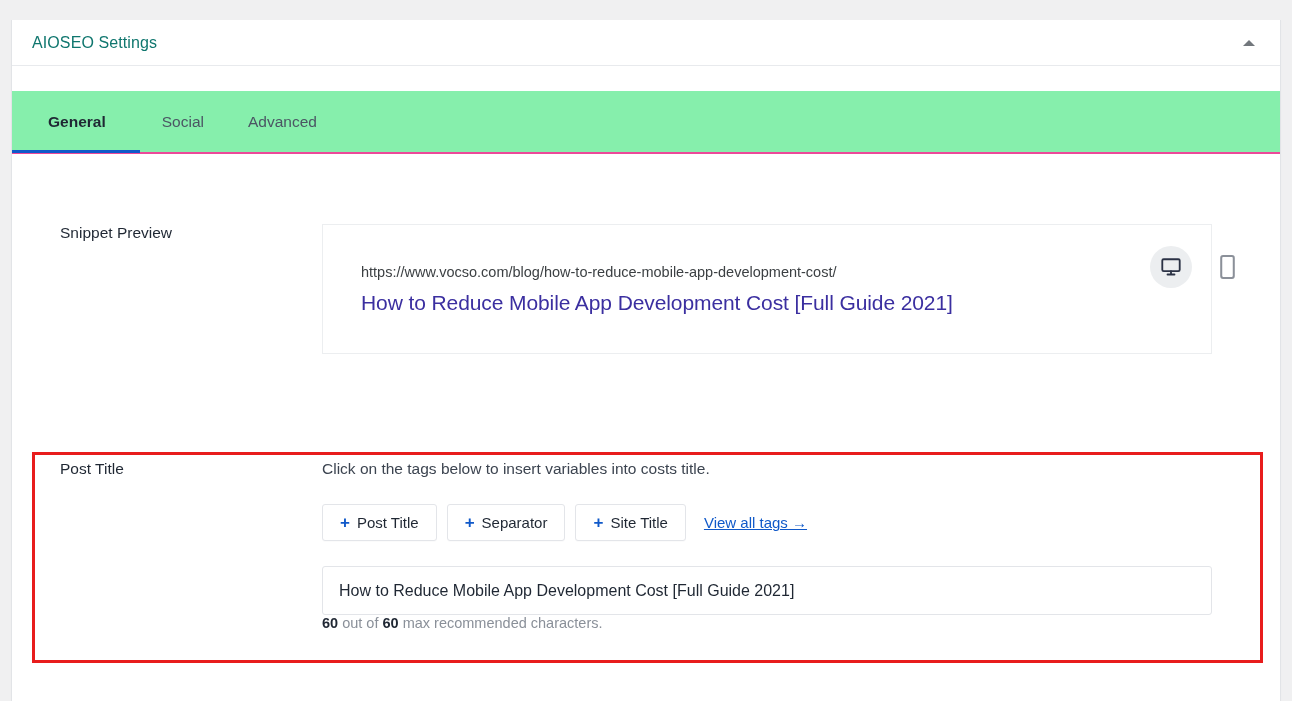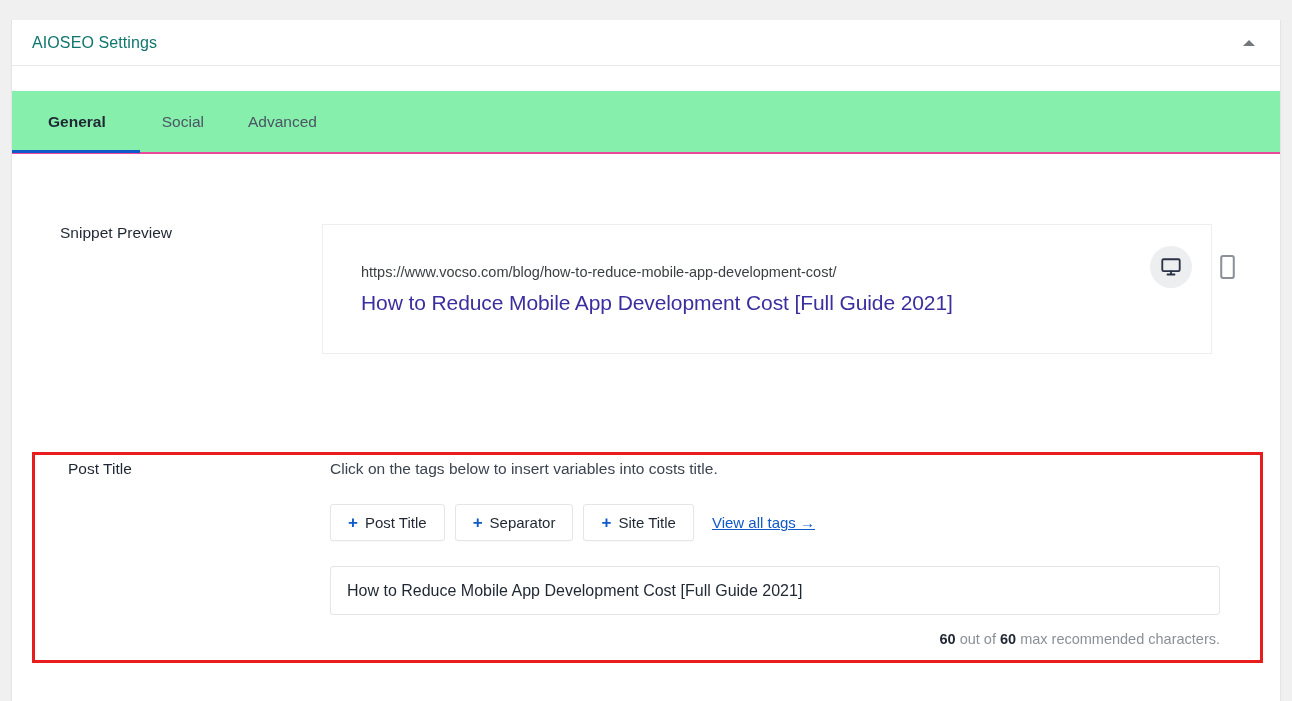--- a/index.html
+++ b/index.html
@@ -174,21 +174,20 @@
     top: 432px;
     width: 1231px;
     height: 211px;
     border: 3px solid #e81c1c;
     pointer-events: none;
   }
 
   .title-row {
     margin-top: 66px;
     padding-top: 40px;
-    padding-left: 8px;
   }
   .hint-text {
     font-size: 15.5px;
     color: #3c4450;
     margin-bottom: 26px;
   }
   .tag-buttons {
     display: flex;
     align-items: center;
     gap: 10px;
@@ -228,24 +227,23 @@
     border-radius: 3px;
     background: #ffffff;
     font-size: 16px;
     color: #1f2733;
     padding: 0 16px;
     font-family: "Liberation Sans", sans-serif;
     outline: none;
   }
   .char-count {
     width: 890px;
-    text-align: right;
+    text-align: left;
     font-size: 14.5px;
     color: #8a9099;
-    margin-top: 16px;
   }
   .char-count b { color: #1f2733; font-weight: bold; }
 </style>
 </head>
 <body>
 
 <div class="page">
 
   <div class="panel">
 

